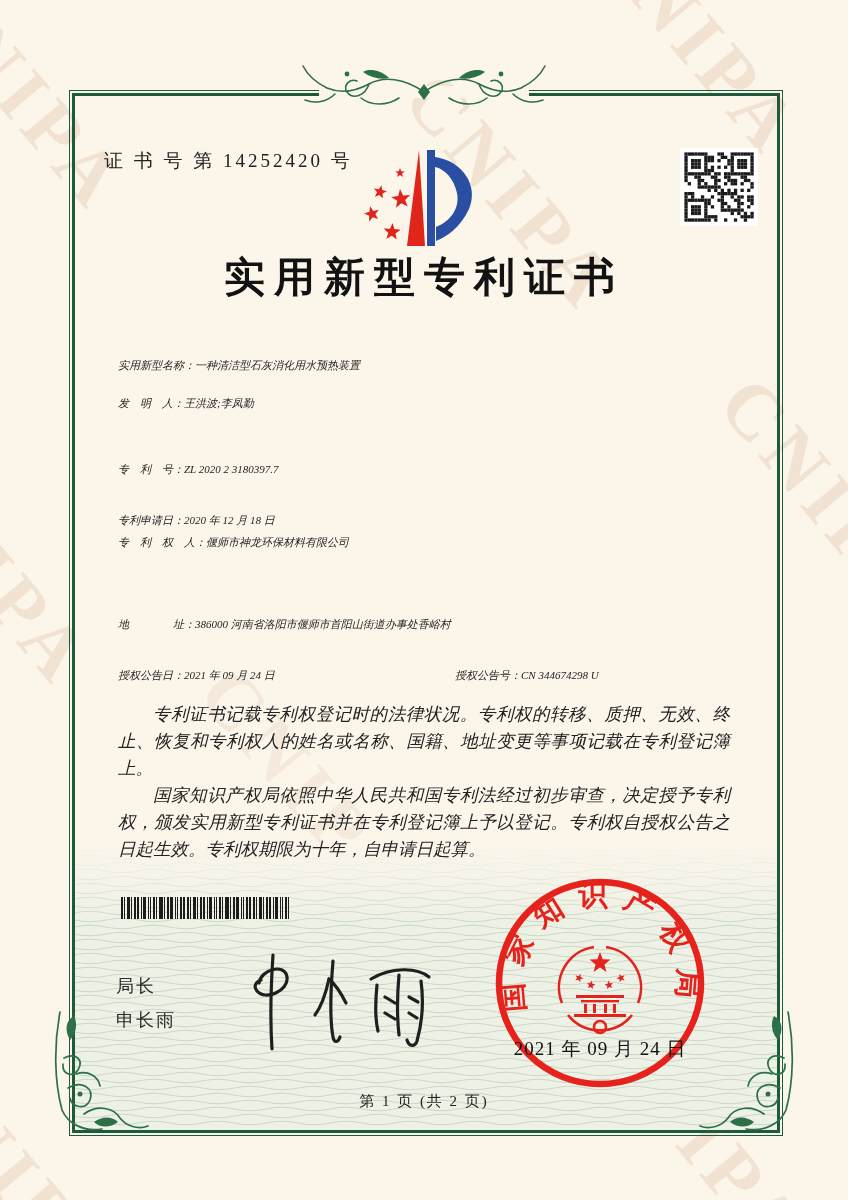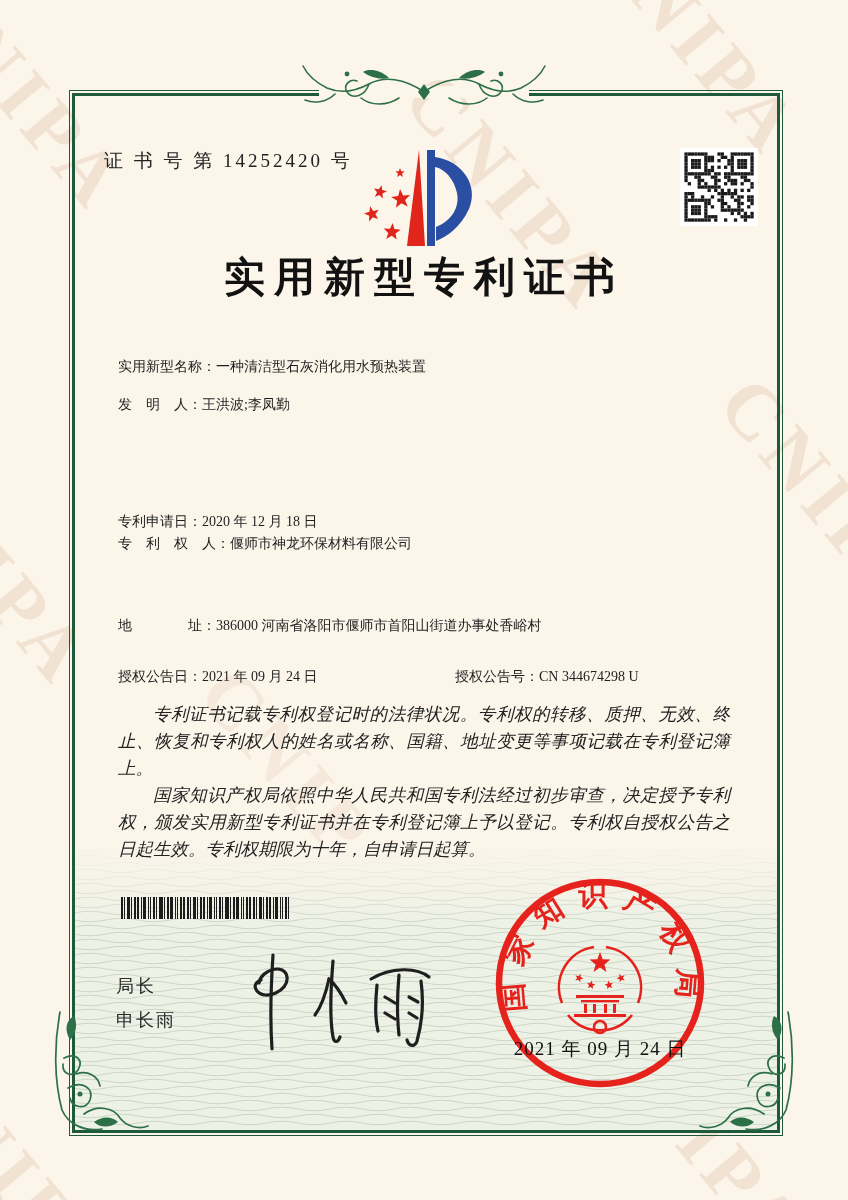--- a/index.html
+++ b/index.html
@@ -25,21 +25,21 @@
   .wave-fade{position:absolute;left:74px;top:845px;width:704px;height:80px;z-index:2;
          background:linear-gradient(180deg,#fbf5ea 0%,rgba(251,245,234,0) 100%);}
 
   .ornament{z-index:4;}
 
   
   .content{position:absolute;inset:0;z-index:5;}
   .cert-no{position:absolute;left:104px;top:148px;font-size:19px;letter-spacing:3px;color:#222;}
   .title{position:absolute;left:0;top:250px;width:100%;text-align:center;
          font-size:41px;font-weight:bold;letter-spacing:9px;color:#121212;}
-  .row{position:absolute;left:118px;font-size:14px;color:#1f1f1f;white-space:nowrap;}
+  .row{position:absolute;left:118px;font-size:11px;color:#1f1f1f;white-space:nowrap;font-style:italic;}
   .row .lbl{color:#1f1f1f;}
   .row .val{color:#1f1f1f;}
   .row .pair2{position:absolute;left:337px;top:0;white-space:nowrap;}
   .bodytext{position:absolute;left:118px;top:701px;width:612px;font-size:17.5px;
             line-height:27px;color:#222;text-align:justify;font-style:italic;}
   .bodytext p{margin:0;text-indent:2em;}
   #barcode{position:absolute;left:121px;top:897px;width:348px;height:22px;
            display:flex;align-items:stretch;}
   #barcode b{background:#1c1c1c;}
   #barcode i{background:transparent;}
@@ -418,20 +418,23 @@
     </svg>
 
   <div class="title">实用新型专利证书</div>
 
   <div class="row" style="top:358px">
     <span class="lbl">实用新型名称：</span><span class="val">一种清洁型石灰消化用水预热装置</span>
   </div>
   <div class="row" style="top:396px">
     <span class="lbl">发　明　人：</span><span class="val">王洪波;李凤勤</span>
   </div>
+  <div class="row" style="top:462px">
+    <span class="lbl">专　利　号：</span><span class="val">ZL 2020 2 3180397.7</span>
+  </div>
   <div class="row" style="top:513px">
     <span class="lbl">专利申请日：</span><span class="val">2020 年 12 月 18 日</span>
   </div>
   <div class="row" style="top:535px">
     <span class="lbl">专　利　权　人：</span><span class="val">偃师市神龙环保材料有限公司</span>
   </div>
   <div class="row" style="top:617px">
     <span class="lbl">地　　　　址：</span><span class="val">386000 河南省洛阳市偃师市首阳山街道办事处香峪村</span>
   </div>
   <div class="row" style="top:668px">
@@ -598,15 +601,16 @@
         <rect x="-16" y="17" width="3" height="9"></rect>
         <rect x="-7" y="17" width="3" height="9"></rect>
         <rect x="4" y="17" width="3" height="9"></rect>
         <rect x="13" y="17" width="3" height="9"></rect>
         <rect x="-26" y="27" width="52" height="3"></rect>
       </g>
     </g>
   </svg>
   <div class="seal-date">2021 年 09 月 24 日</div>
 
+  <div class="pagenum">第 1 页 (共 2 页)</div>
 
 
 </div>
 
 </body></html>

